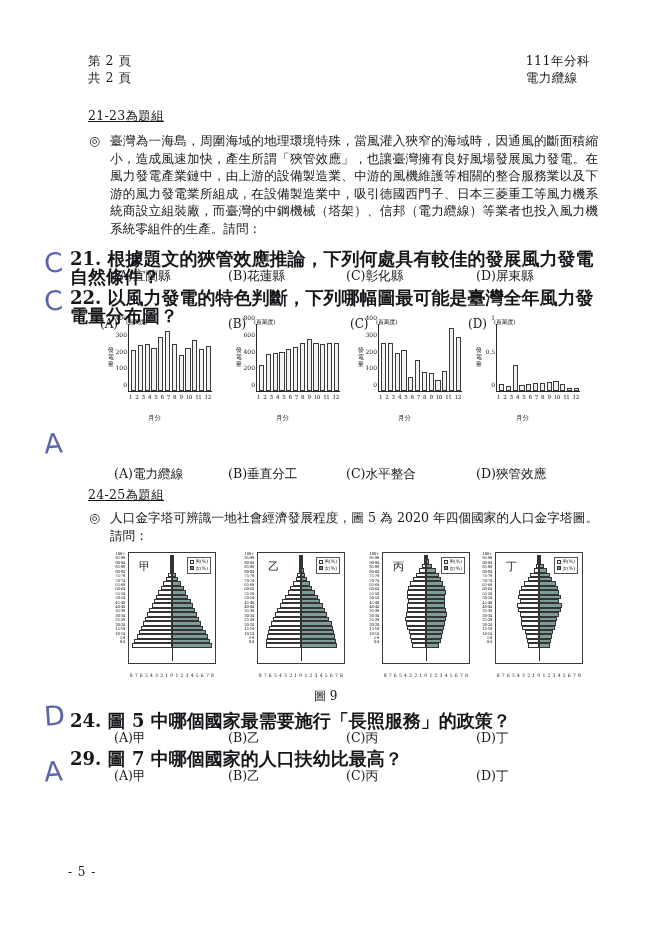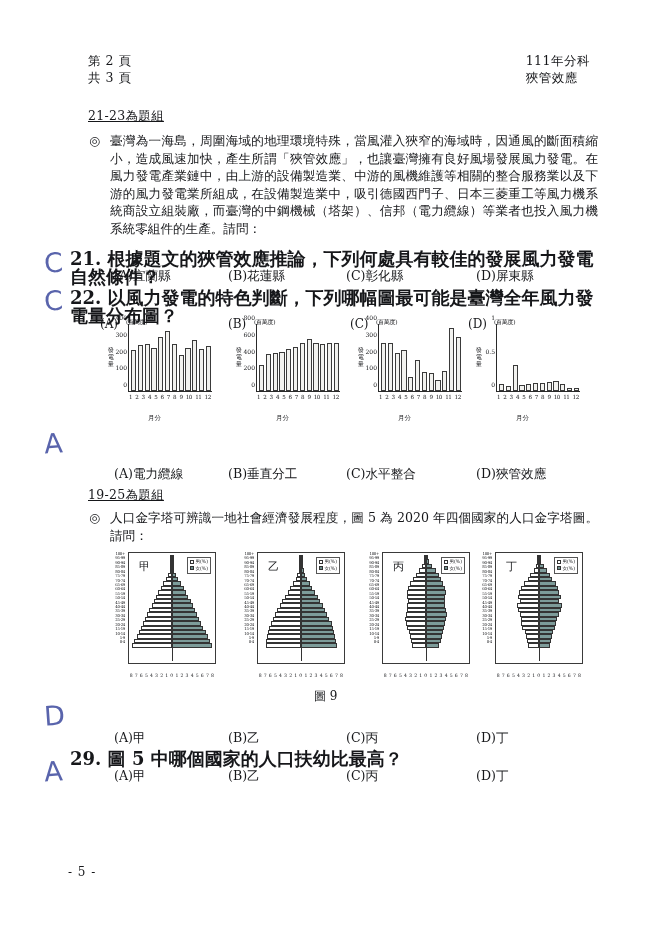--- a/index.html
+++ b/index.html
@@ -77,25 +77,25 @@
   .footer { position:absolute; left:68px; bottom:48px; font-size:12px; letter-spacing:1px;}
 </style>
 </head>
 <body>
 
 <div class="page">
 
   <div class="hdr">
     <div class="hdr-left">
       <div>第 2 頁</div>
-      <div>共 3 頁</div>
+      <div>共 2 頁</div>
     </div>
     <div class="hdr-right">
       <div>111年分科</div>
-      <div>狹管效應</div>
+      <div>電力纜線</div>
     </div>
   </div>
 
   <div class="grp-title" style="top:108px">21-23為題組</div>
 
   <div class="passage" style="left:110px; top:132px; width:488px;">
     <span class="mark">◎</span>
     <span>臺灣為一海島，周圍海域的地理環境特殊，當風灌入狹窄的海域時，因通風的斷面積縮小，造成風速加快，產生所謂「狹管效應」，也讓臺灣擁有良好風場發展風力發電。在風力發電產業鏈中，由上游的設備製造業、中游的風機維護等相關的整合服務業以及下游的風力發電業所組成，在設備製造業中，吸引德國西門子、日本三菱重工等風力機系統商設立組裝廠，而臺灣的中鋼機械（塔架）、信邦（電力纜線）等業者也投入風力機系統零組件的生產。請問：</span>
   </div>
 
@@ -283,21 +283,21 @@
     </div>
 
   <div class="hand" style="left:44px; top:428px;">A</div>
   <div class="opts" style="left:88px; top:466px;">
     <span class="o1">(A)電力纜線</span>
     <span class="o2">(B)垂直分工</span>
     <span class="o3">(C)水平整合</span>
     <span class="o4">(D)狹管效應</span>
   </div>
 
-  <div class="grp-title" style="top:487px">19-25為題組</div>
+  <div class="grp-title" style="top:487px">24-25為題組</div>
 
   <div class="passage" style="left:110px; top:509px; width:488px;">
     <span class="mark">◎</span>
     <span>人口金字塔可辨識一地社會經濟發展程度，圖 5 為 2020 年四個國家的人口金字塔圖。請問：</span>
   </div>
 
   <div id="pyramids">
       <div class="pyrbox" style="left: 98px; top: 550px;">
         <div class="pyr-ages">
           <div>100+</div>
@@ -775,31 +775,35 @@
             </div>
             <div class="axisline"></div>
           </div>
         </div>
         <div class="pyr-xticks">8 7 6 5 4 3 2 1 0 1 2 3 4 5 6 7 8</div>
       </div>
     </div>
   <div class="figcap" style="left:314px; top:688px;">圖 9</div>
 
   <div class="hand" style="left:44px; top:700px;">D</div>
+  <div class="qline" style="left:70px; top:712px; width:528px;">
+    <span>24.</span>
+    <span>圖 5 中哪個國家最需要施行「長照服務」的政策？</span>
+  </div>
   <div class="opts" style="left:88px; top:730px;">
     <span class="o1">(A)甲</span>
     <span class="o2">(B)乙</span>
     <span class="o3">(C)丙</span>
     <span class="o4">(D)丁</span>
   </div>
 
   <div class="hand" style="left:44px; top:756px;">A</div>
   <div class="qline" style="left:70px; top:750px; width:528px;">
     <span>29.</span>
-    <span>圖 5 中哪個國家的人口扶幼比最高？</span>
+    <span>圖 7 中哪個國家的人口扶幼比最高？</span>
   </div>
   <div class="opts" style="left:88px; top:768px;">
     <span class="o1">(A)甲</span>
     <span class="o2">(B)乙</span>
     <span class="o3">(C)丙</span>
     <span class="o4">(D)丁</span>
   </div>
 
   <div class="footer">- 5 -</div>
 </div>

